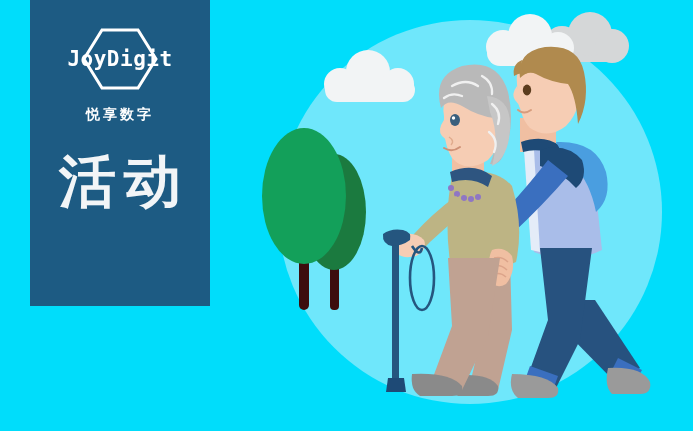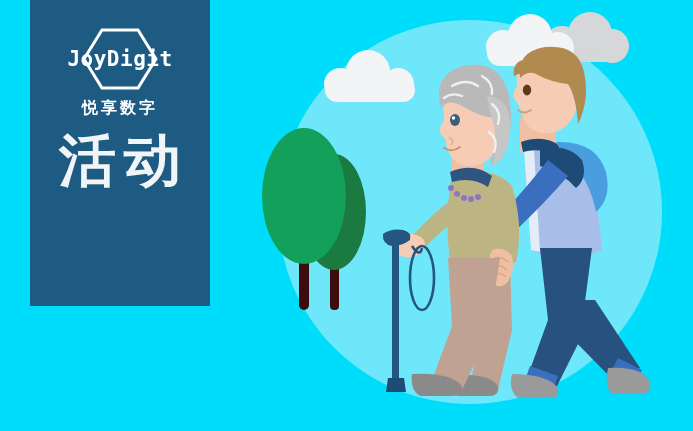--- a/index.html
+++ b/index.html
@@ -59,34 +59,34 @@
     font-family: "DejaVu Sans Mono", monospace;
     font-size: 21px;
     font-weight: bold;
     letter-spacing: 0.5px;
     line-height: 1;
     z-index: 2;
     white-space: nowrap;
   }
   .brand-cn {
     color: #ffffff;
-    font-size: 16px;
+    font-size: 14px;
     font-weight: bold;
     letter-spacing: 3px;
-    margin-top: 8px;
+    margin-top: 16px;
     font-family: "DejaVu Sans", "Liberation Sans", sans-serif;
   }
   .title-cn {
     color: #f2f5f7;
     font-size: 57px;
     font-weight: bold;
     letter-spacing: 8px;
     line-height: 1.12;
     text-align: center;
-    margin-top: 10px;
+    margin-top: 26px;
     text-indent: 8px;
     font-family: "DejaVu Sans", "Liberation Sans", sans-serif;
   }
 </style>
 </head>
 <body>
 
 <div id="poster">
 
   <svg id="scene" viewBox="0 0 693 431" xmlns="http://www.w3.org/2000/svg">

